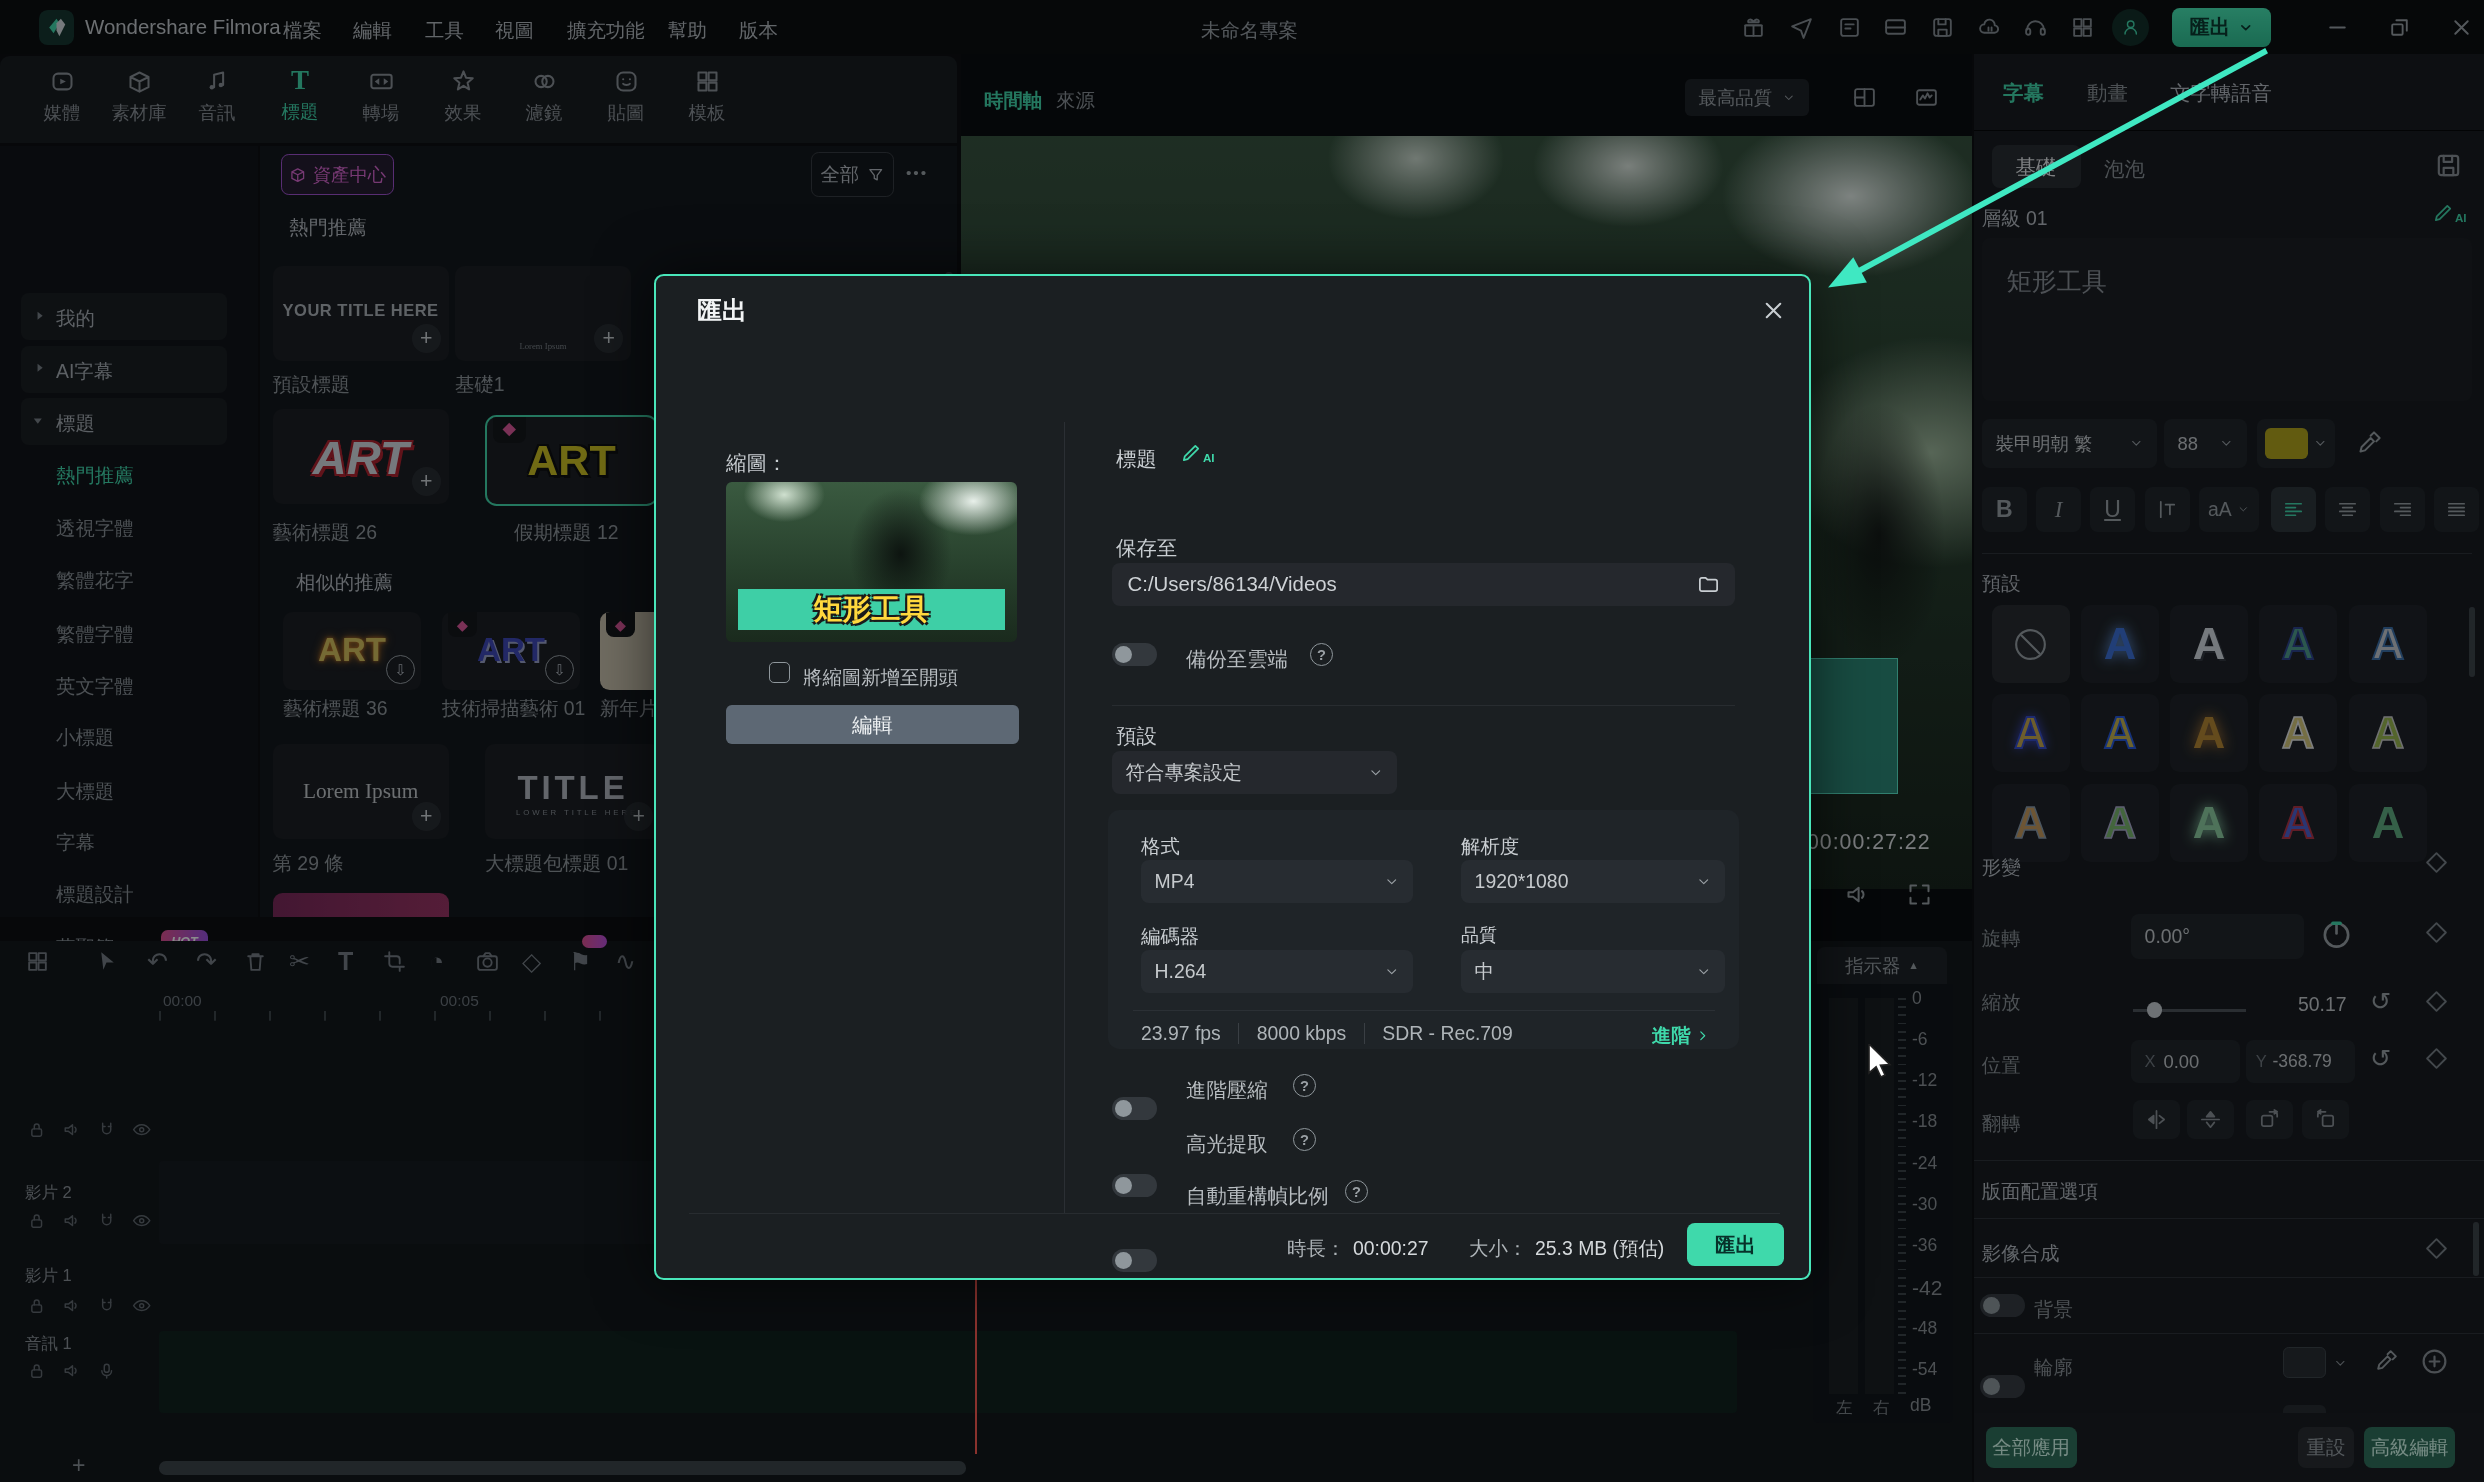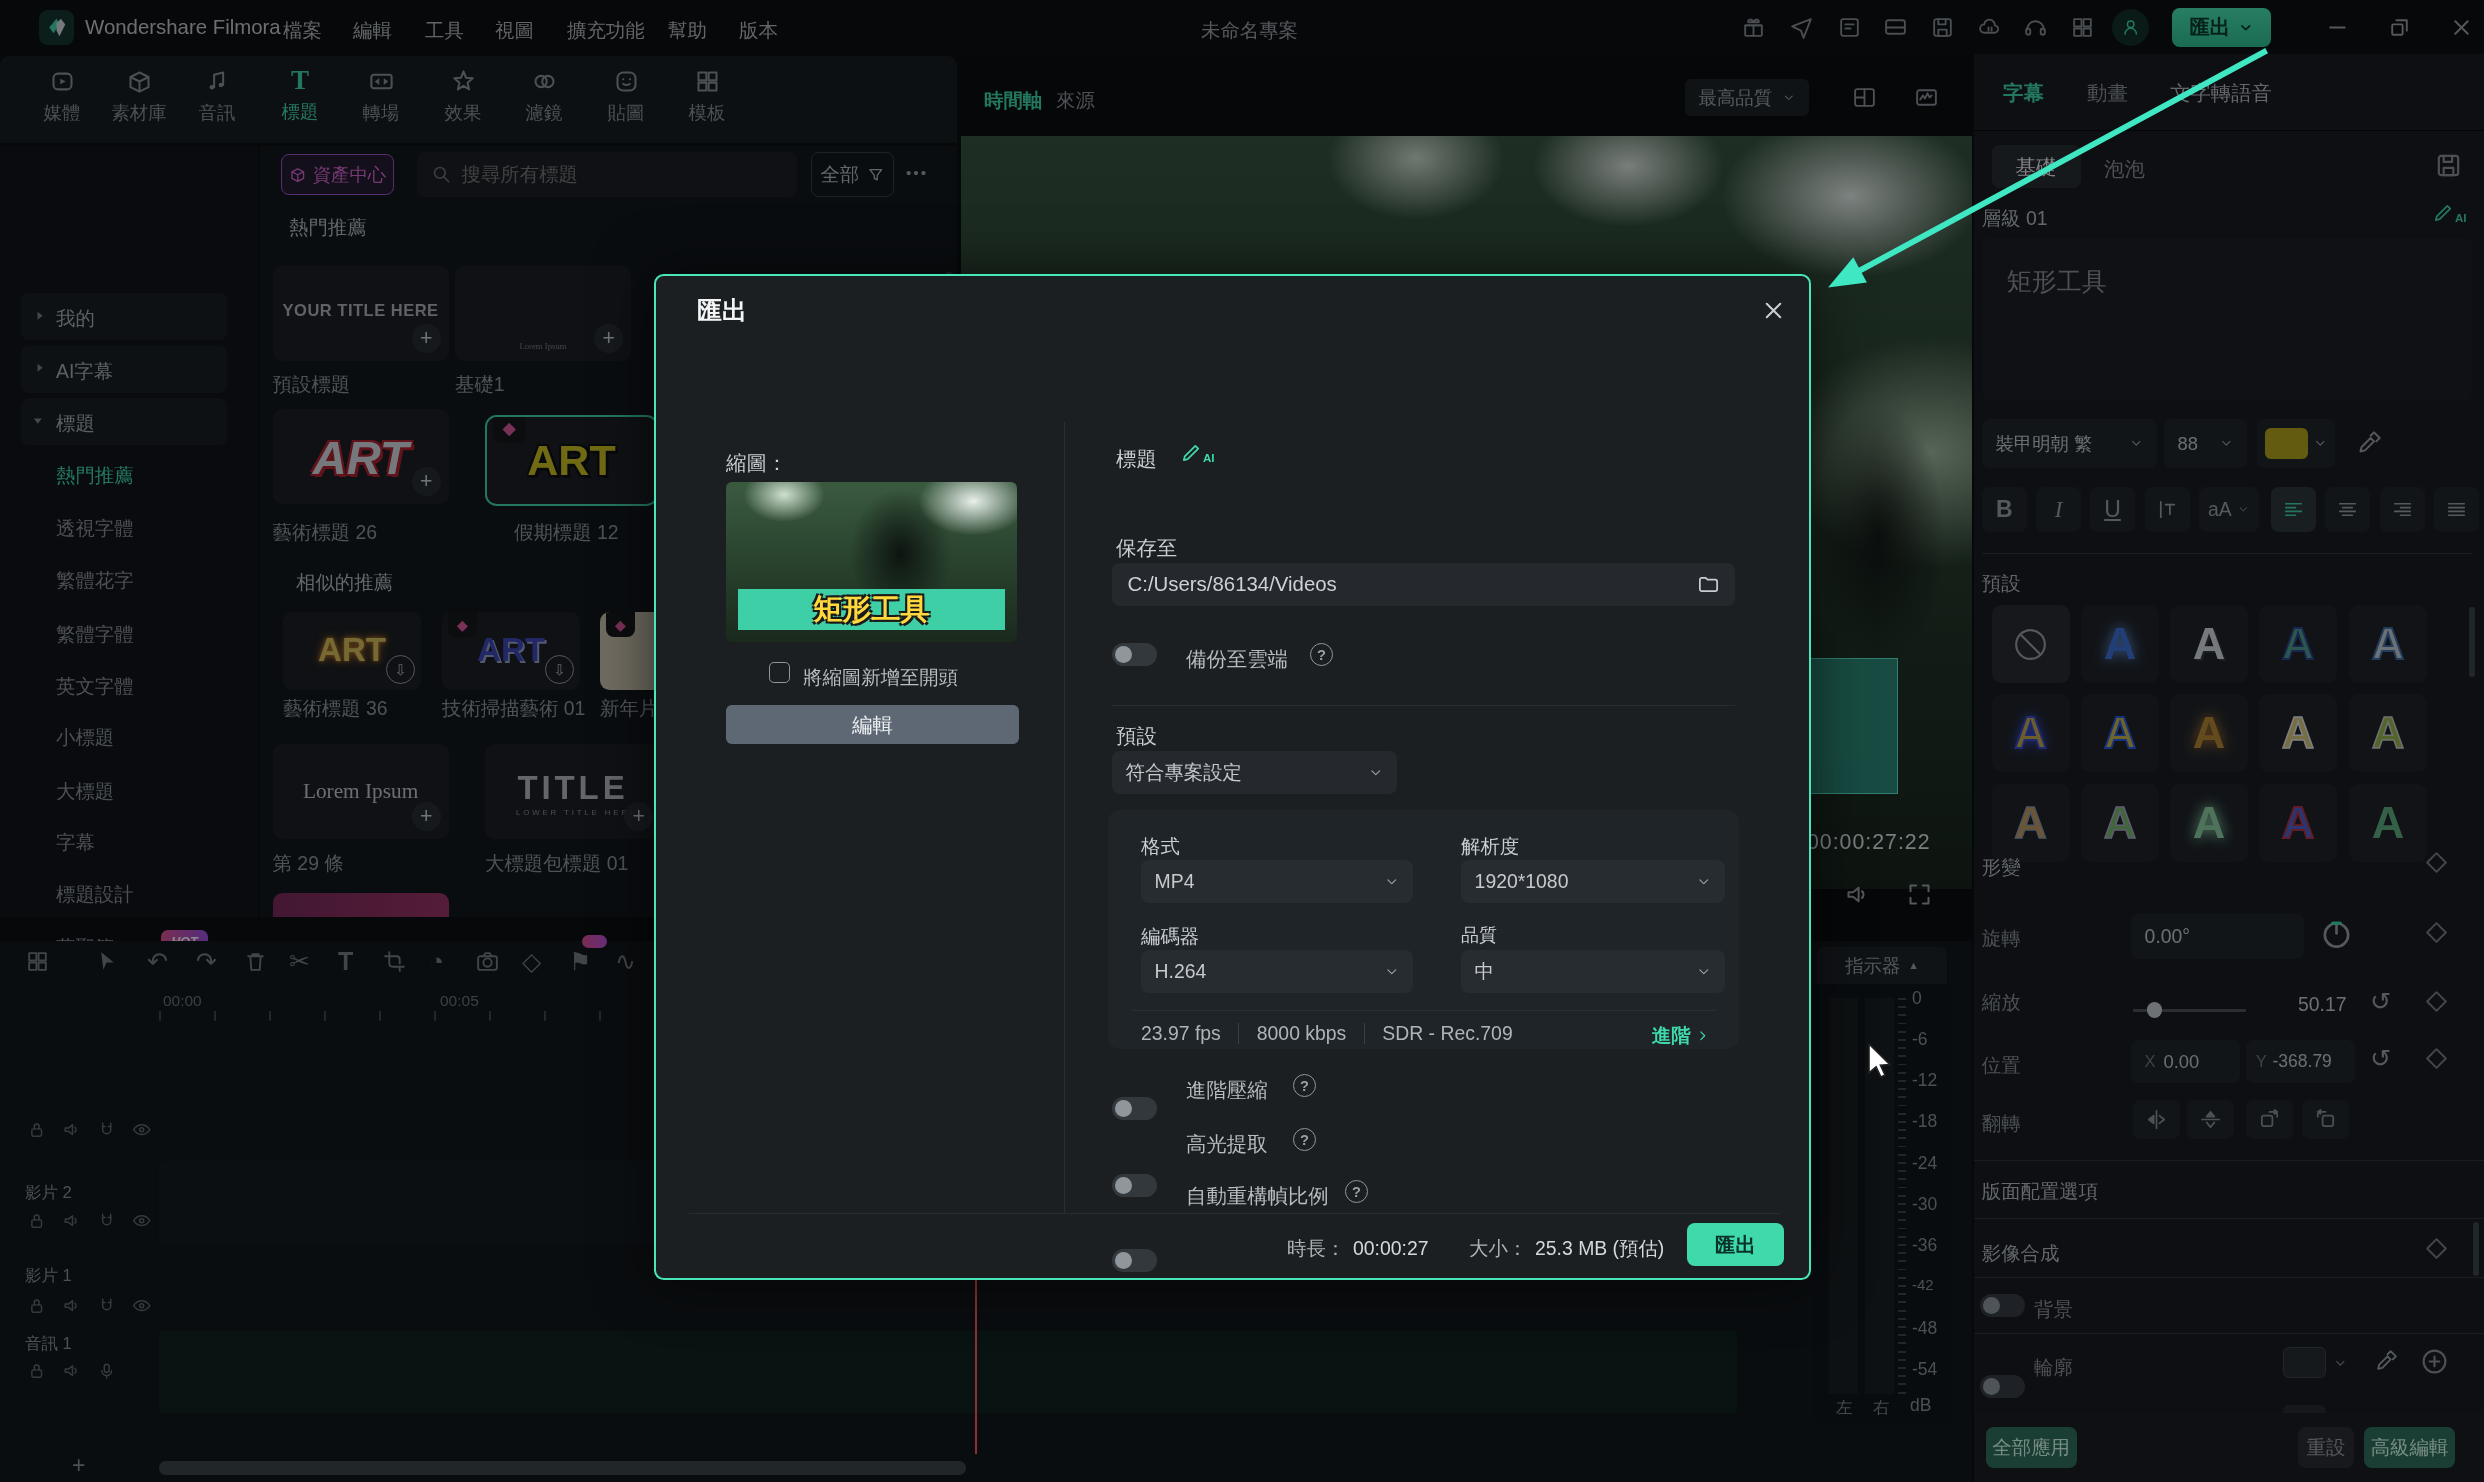--- a/index.html
+++ b/index.html
@@ -415,26 +415,20 @@
     <div class="ab txt grey" style="left:56px;top:887px;font-size:19.4px;">音訊驅動文字</div>
   </div>
 
   <div class="ab" style="left:260px;top:146px;width:697px;height:771px;background:#0f1215;">
     <div class="ab" style="left:21.3px;top:7.8px;width:113px;height:41px;border-radius:7.8px;border:1px solid #a04fd0;background:rgba(150,60,170,.14);display:flex;align-items:center;justify-content:center;gap:5.8px;">
       <svg class="ic" width="17.5" height="17.5" viewBox="0 0 24 24" style="color:#da64d0">
           <use href="#s-stock"></use>
         </svg>
       <span style="font-size:18.4px;color:#da64d0;">資產中心</span>
     </div>
-    <div class="ab" style="left:157px;top:5.8px;width:380px;height:45px;background:#17191d;border-radius:7.8px;display:flex;align-items:center;padding:0 13.6px;gap:9.7px;">
-      <svg class="ic" width="21.3" height="21.3" viewBox="0 0 24 24" style="color:#6a7076">
-          <use href="#s-search"></use>
-        </svg>
-      <input style="background: transparent; border: none; outline: none; color: rgb(198, 202, 205); font-size: 19.4px; width: 291px; font-family: inherit;" placeholder="搜尋所有標題">
-    </div>
     <div class="ab" style="left:551px;top:5.8px;width:83px;height:45px;border-radius:7.8px;border:1px solid #34383d;display:flex;align-items:center;justify-content:center;gap:7.8px;">
       <span style="font-size:19.4px;color:#b5bac0;">全部</span>
       <svg class="ic" width="17.5" height="17.5" viewBox="0 0 24 24" style="color:#b5bac0">
           <use href="#s-filter"></use>
         </svg>
     </div>
     <div class="ab txt" style="left:646px;top:17.5px;font-size:15.5px;letter-spacing:1.9px;color:#9aa0a5;">•••</div>
 
     <div class="ab txt" style="left:29px;top:68px;font-size:19.4px;color:#b5bac0;">熱門推薦</div>
 
@@ -697,21 +691,21 @@
       <div class="ab" style="left:15.5px;top:13.6px;width:29px;height:396px;background:#15191c;"></div>
       <div class="ab" style="left:52px;top:13.6px;width:29px;height:396px;background:#15191c;"></div>
       <div class="ab" style="left:85px;top:13.6px;width:7.8px;height:396px;background:repeating-linear-gradient(180deg,#3a4045 0 1.9px,transparent 1.9px 8.2px);"></div>
       <div class="ab txt" style="left:99px;top:3.9px;font-size:17.5px;color:#8a9094;">0</div>
       <div class="ab txt" style="left:99px;top:45px;font-size:17.5px;color:#8a9094;">-6</div>
       <div class="ab txt" style="left:99px;top:86px;font-size:17.5px;color:#8a9094;">-12</div>
       <div class="ab txt" style="left:99px;top:127px;font-size:17.5px;color:#8a9094;">-18</div>
       <div class="ab txt" style="left:99px;top:169px;font-size:17.5px;color:#8a9094;">-24</div>
       <div class="ab txt" style="left:99px;top:210px;font-size:17.5px;color:#8a9094;">-30</div>
       <div class="ab txt" style="left:99px;top:251px;font-size:17.5px;color:#8a9094;">-36</div>
-      <div class="ab txt" style="left:99px;top:292px;font-size:15px;color:#8a9094;">-42</div>
+      <div class="ab txt" style="left:99px;top:292px;font-size:21px;color:#8a9094;">-42</div>
       <div class="ab txt" style="left:99px;top:334px;font-size:17.5px;color:#8a9094;">-48</div>
       <div class="ab txt" style="left:99px;top:375px;font-size:17.5px;color:#8a9094;">-54</div>
       <div class="ab txt" style="left:97px;top:411px;font-size:17.5px;color:#8a9094;">dB</div>
       <div class="ab txt" style="left:23px;top:413px;font-size:16.5px;color:#7a8085;">左</div>
       <div class="ab txt" style="left:60px;top:413px;font-size:16.5px;color:#7a8085;">右</div>
     </div>
   </div>
 
   <div class="ab" style="left:1974px;top:54px;width:510px;height:1428px;background:#131619;">
     <div class="ab txt" style="left:29px;top:25px;font-size:20.4px;color:#3fd9ab;font-weight:bold;">字幕</div>

